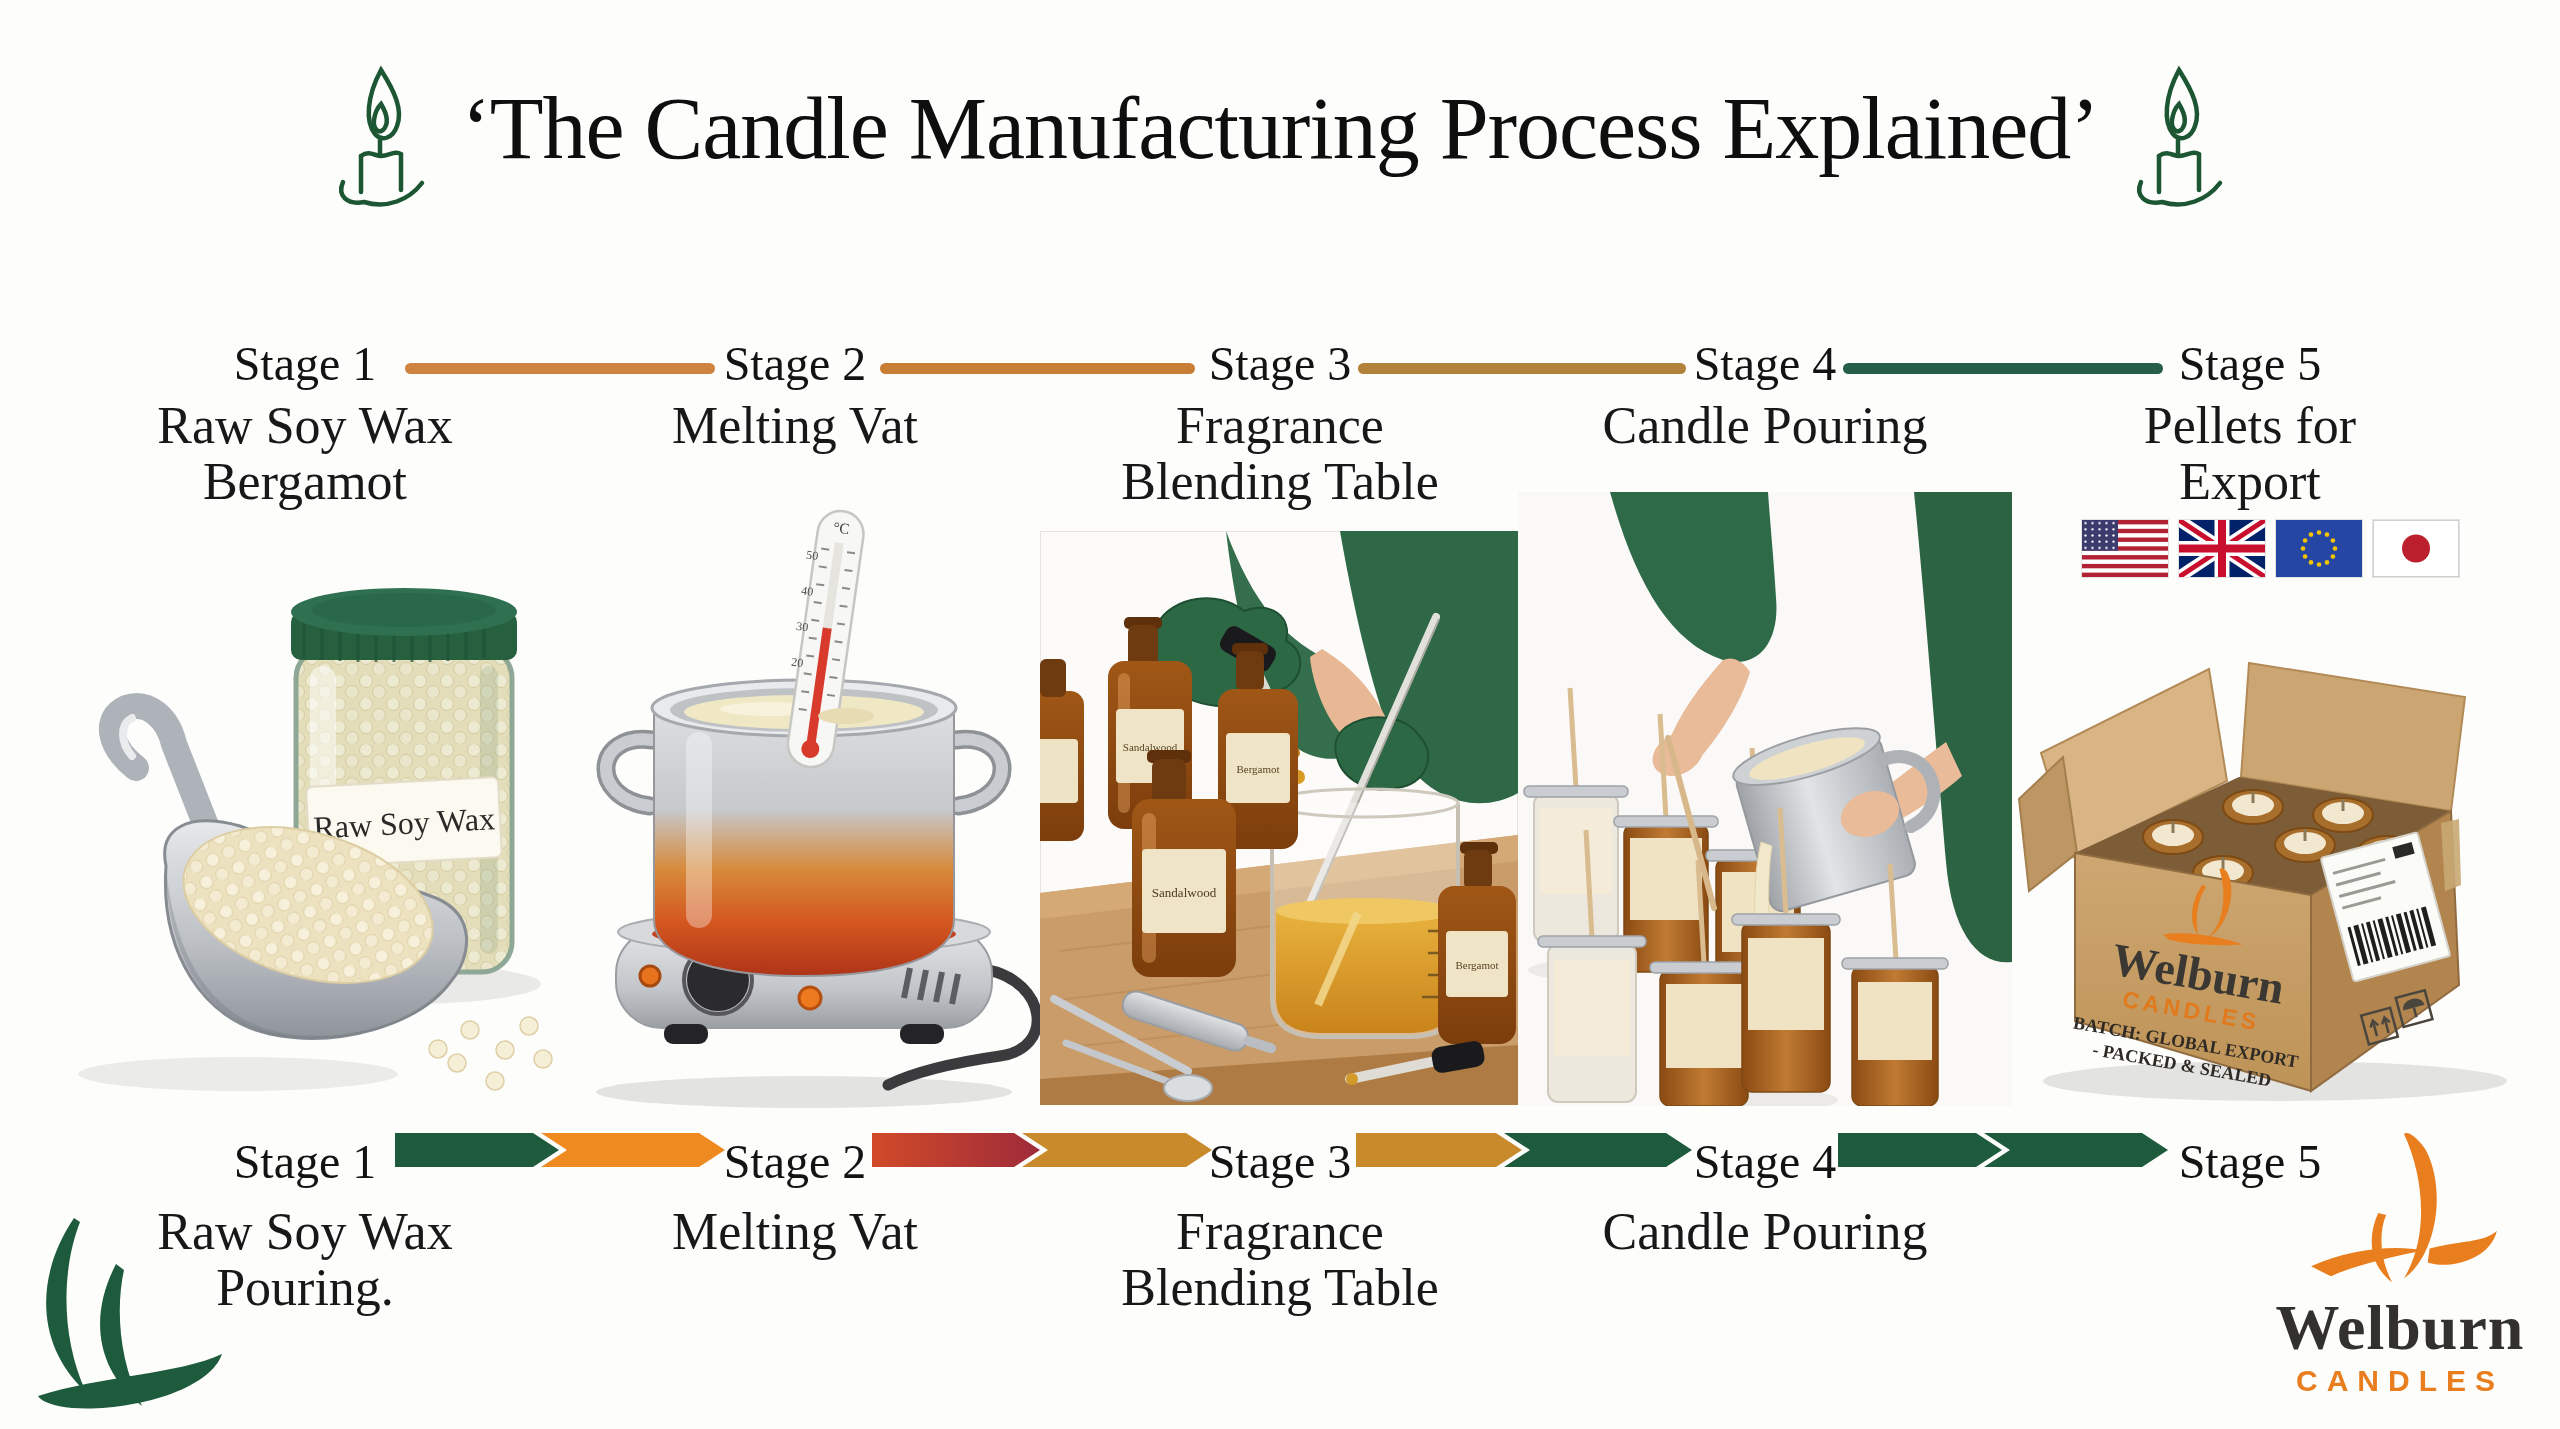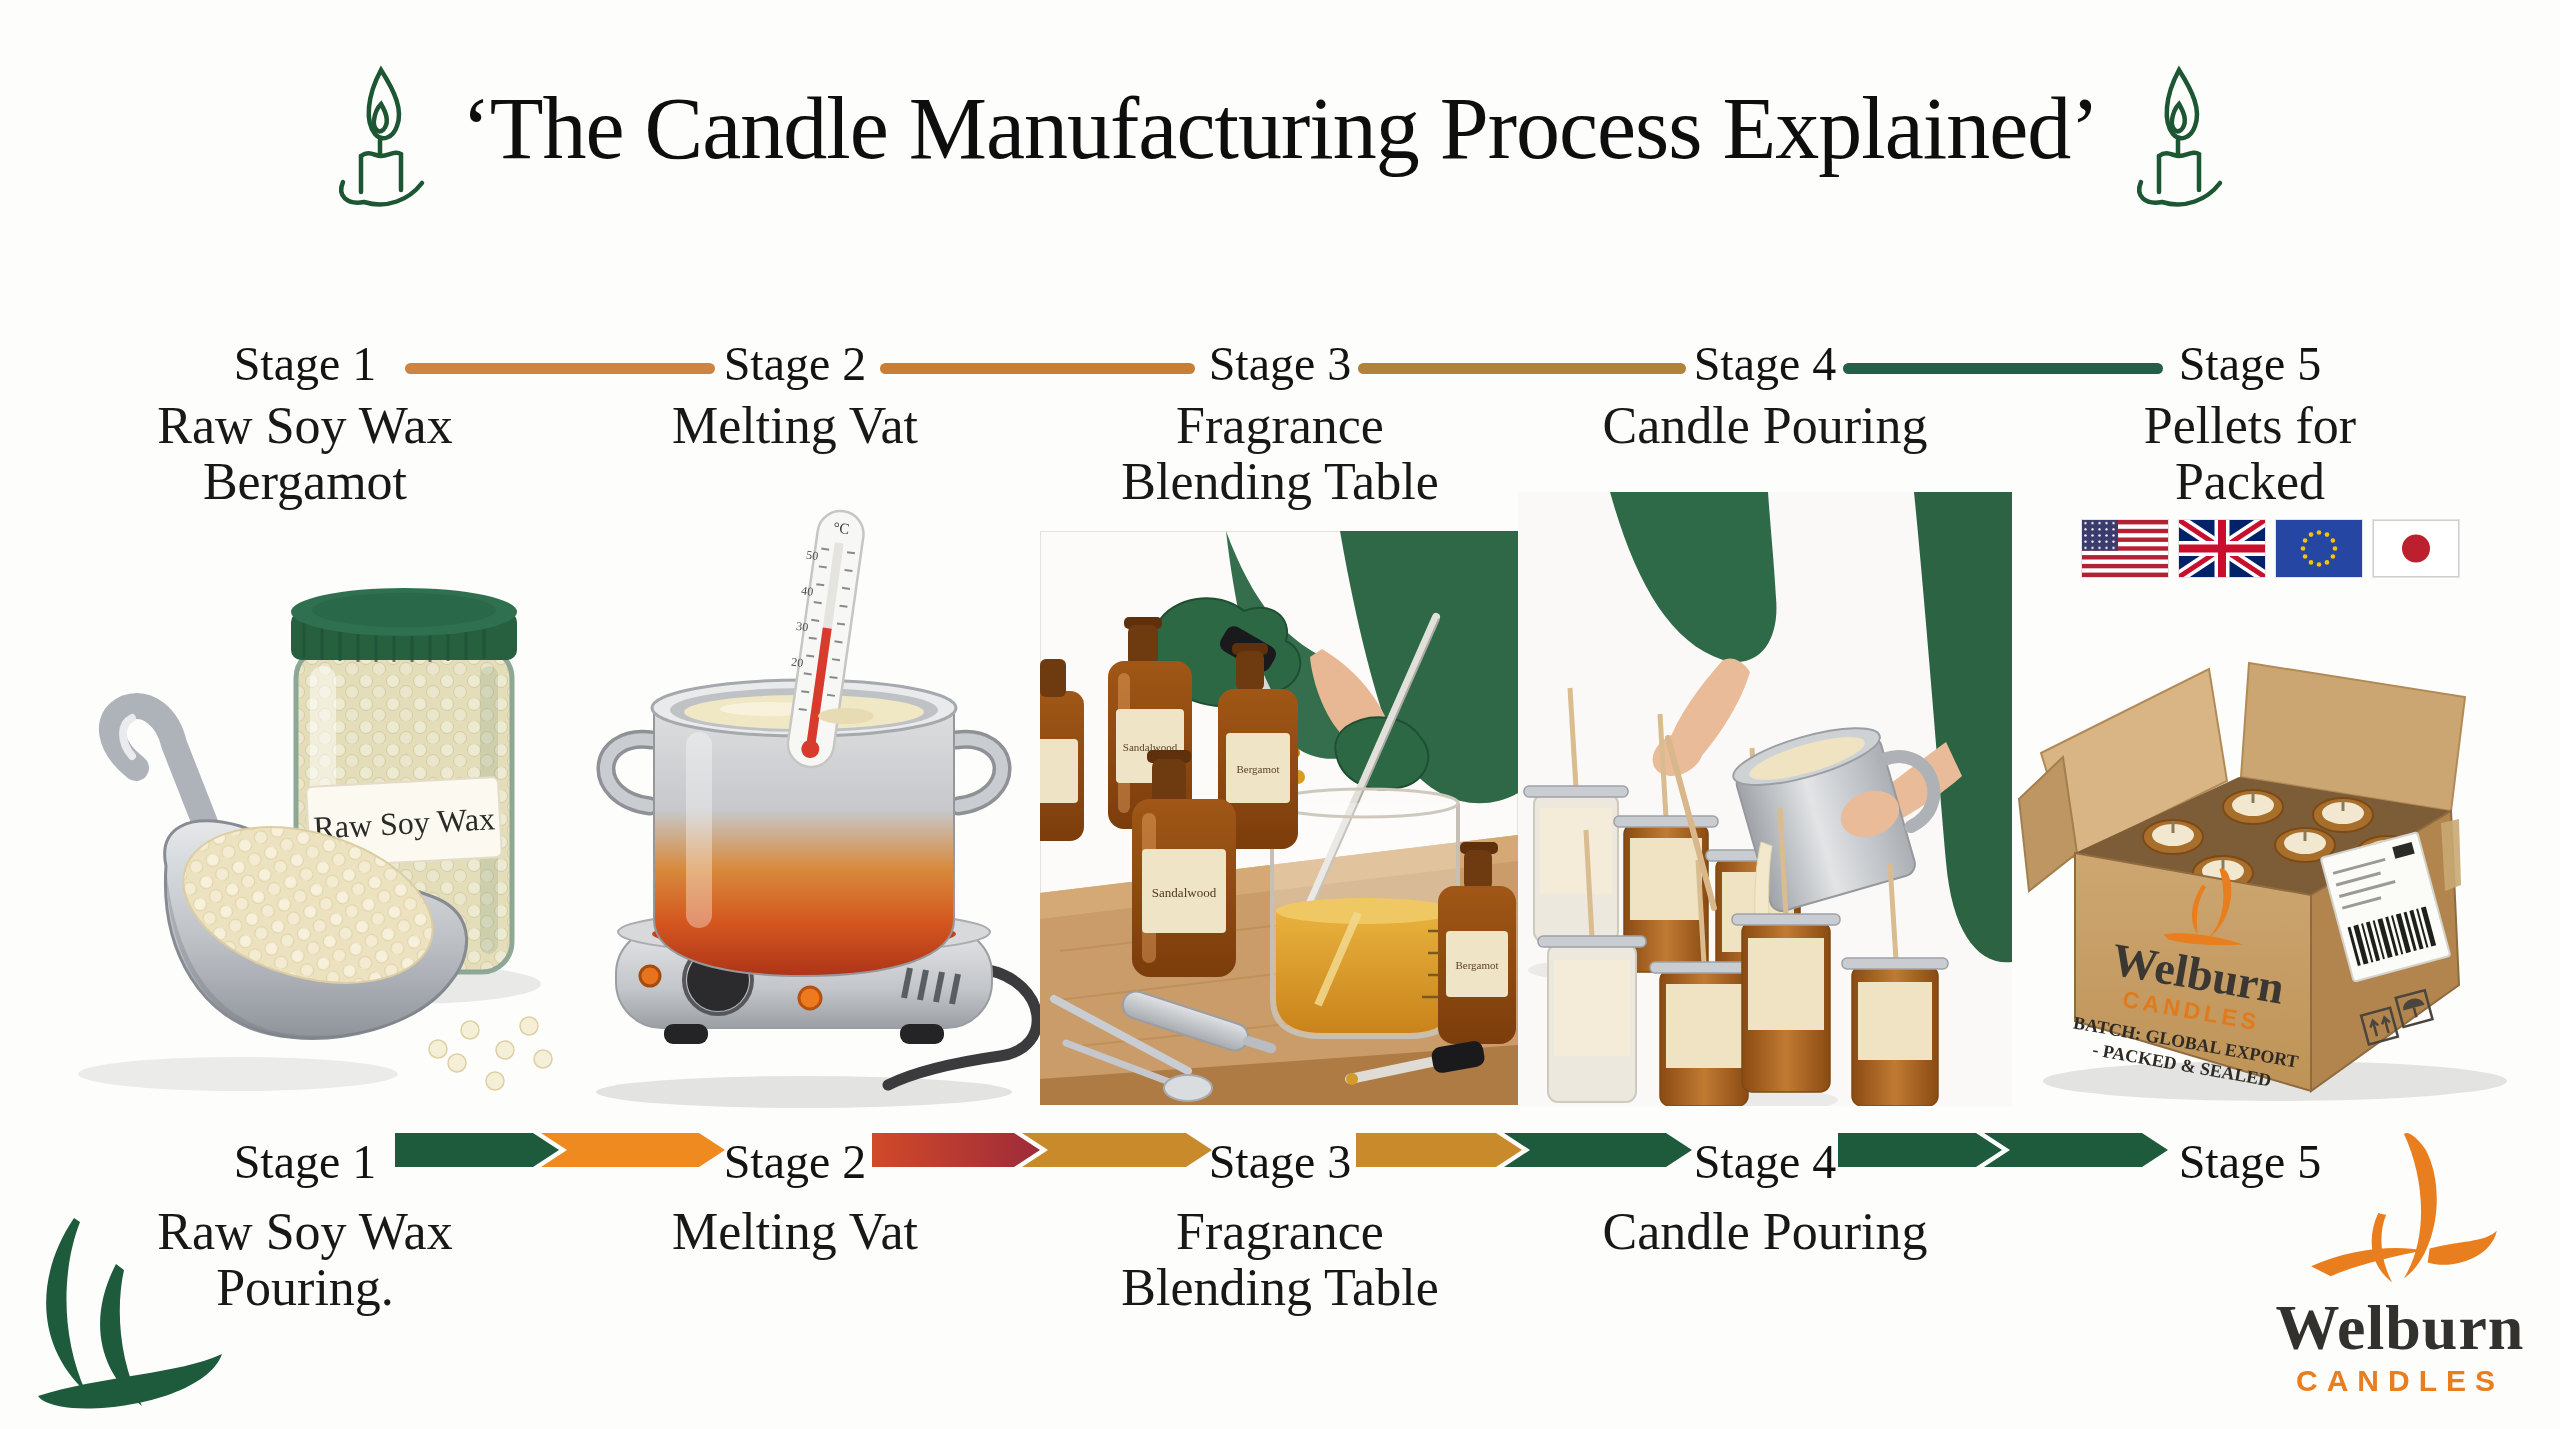--- a/index.html
+++ b/index.html
@@ -89,21 +89,21 @@
   </div>
   <div class="stage-name top" style="left:1043px">
     <div>Fragrance</div>
     <div>Blending Table</div>
   </div>
   <div class="stage-name top" style="left:1528px">
     <div>Candle Pouring</div>
   </div>
   <div class="stage-name top" style="left:2013px">
     <div>Pellets for</div>
-    <div>Packed</div>
+    <div>Export</div>
   </div>
 
   <div class="flags">
     <svg class="flag" viewBox="0 0 86 57">
       <defs>
           <pattern id="usstars" width="7" height="6.2" patternUnits="userSpaceOnUse">
         <rect width="7" height="6.2" fill="#3C3B6E"></rect>
             <circle cx="3.5" cy="3.1" r="1.2" fill="#ffffff"></circle>
       </pattern>
         </defs>

